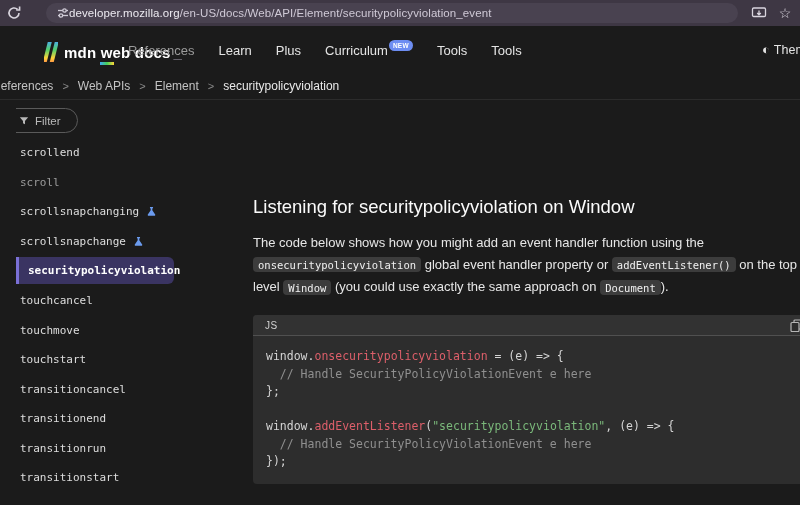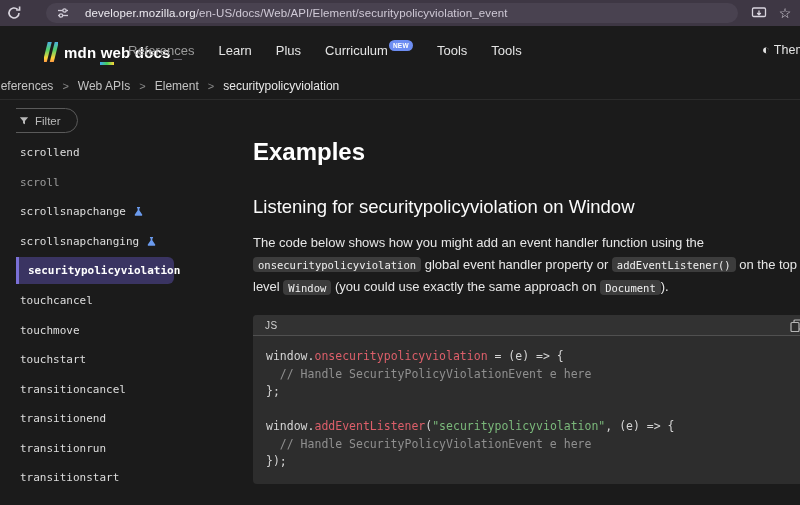--- a/index.html
+++ b/index.html
@@ -10,21 +10,21 @@
     font-family:"Liberation Sans",sans-serif;}
   .stage{position:relative;width:800px;height:505px;overflow:hidden;background:var(--page-bg);}
 
   
   .browser-bar{position:absolute;left:0;top:0;width:800px;height:26px;
     background:var(--toolbar-bg);display:flex;align-items:center;}
   .reload-btn{position:absolute;left:6px;top:5px;width:16px;height:16px;color:#d9d5de;}
   .url-pill{position:absolute;left:46px;top:3px;height:20px;width:692px;border-radius:10px;
     background:var(--pill-bg);display:flex;align-items:center;}
   .tune-wrap{margin-left:11px;width:12px;height:12px;color:#cfcbd6;}
-  .url-text{margin-left:16px;font-size:11.5px;color:#eceaf0;letter-spacing:.1px;white-space:nowrap;}
+  .url-text{font-size:11.5px;color:#eceaf0;letter-spacing:.1px;white-space:nowrap;}
   .url-text .url-path{color:#cfc9d6;}
   .bar-icon{position:absolute;top:5px;width:16px;height:16px;color:#d9d5de;font-size:14px;line-height:16px;text-align:center;}
   .send-icon{left:751px;}
   .star-icon{left:777px;color:#d9d5de;}
 
   
   .mdn-header{position:absolute;left:0;top:26px;width:800px;height:49px;background:var(--page-bg);}
   .logo{position:absolute;left:0;top:14px;height:24px;display:flex;align-items:center;padding-left:47px;}
   .logo-mark{position:relative;width:14px;height:20px;overflow:hidden;margin-left:-3px;}
   .logo-mark i{position:absolute;top:-2px;width:4px;height:26px;transform:skewX(-14deg);
@@ -163,35 +163,35 @@
       <span>Filter</span>
     </button>
     <ul class="side-list">
         <li class="side-item">
           <span>scrollend</span>
         </li>
         <li class="side-item dim">
           <span>scroll</span>
         </li>
         <li class="side-item">
+          <span>scrollsnapchanging</span>
+          <span class="flask">
+            <svg viewBox="0 0 12 12" width="11" height="11">
+              <path d="M4.3 1h3.4v1l-.8.9v1.6l3.1 4.8c.4.6 0 1.4-.7 1.4H2.7c-.7 0-1.1-.8-.7-1.4l3.1-4.8V2.9l-.8-.9z" fill="currentColor"></path>
+            </svg>
+          </span>
+        </li>
+        <li class="side-item">
           <span>scrollsnapchange</span>
           <span class="flask">
             <svg viewBox="0 0 12 12" width="11" height="11">
               <path d="M4.3 1h3.4v1l-.8.9v1.6l3.1 4.8c.4.6 0 1.4-.7 1.4H2.7c-.7 0-1.1-.8-.7-1.4l3.1-4.8V2.9l-.8-.9z" fill="currentColor"></path>
             </svg>
           </span>
         </li>
-        <li class="side-item">
-          <span>scrollsnapchanging</span>
-          <span class="flask">
-            <svg viewBox="0 0 12 12" width="11" height="11">
-              <path d="M4.3 1h3.4v1l-.8.9v1.6l3.1 4.8c.4.6 0 1.4-.7 1.4H2.7c-.7 0-1.1-.8-.7-1.4l3.1-4.8V2.9l-.8-.9z" fill="currentColor"></path>
-            </svg>
-          </span>
-        </li>
         <li class="side-item active">
           <span>securitypolicyviolation</span>
         </li>
         <li class="side-item">
           <span>touchcancel</span>
         </li>
         <li class="side-item">
           <span>touchmove</span>
         </li>
         <li class="side-item">
@@ -206,21 +206,20 @@
         <li class="side-item">
           <span>transitionrun</span>
         </li>
         <li class="side-item">
           <span>transitionstart</span>
         </li>
       </ul>
   </aside>
 
   <main class="main">
-    <h2 class="h2-title">Examples</h2>
     <h3 class="h3-title">Listening for securitypolicyviolation on Window</h3>
     <p class="para"><span>The code below shows how you might add an event handler function using the </span><code class="inline-code">onsecuritypolicyviolation</code><span> global event handler property or </span><code class="inline-code">addEventListener()</code><span> on the top level </span><code class="inline-code">Window</code><span> (you could use exactly the same approach on </span><code class="inline-code">Document</code><span>).</span></p>
 
     <div class="code-block">
       <div class="code-header">
         <span class="code-lang">JS</span>
         <span class="copy-btn">
           <svg viewBox="0 0 13 13" width="13" height="13">
               <rect x="4" y="1" width="8" height="9" rx="1" fill="none" stroke="currentColor" stroke-width="1.2"></rect>
               <rect x="1" y="3.5" width="8" height="9" rx="1" fill="#2d2d2d" stroke="currentColor" stroke-width="1.2"></rect>

